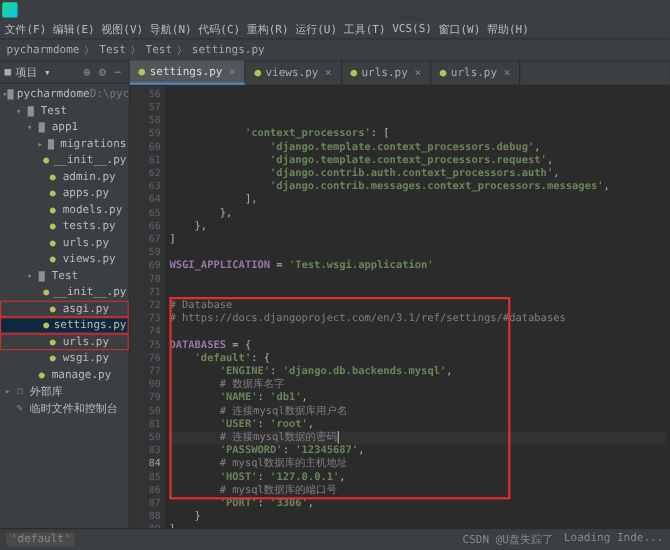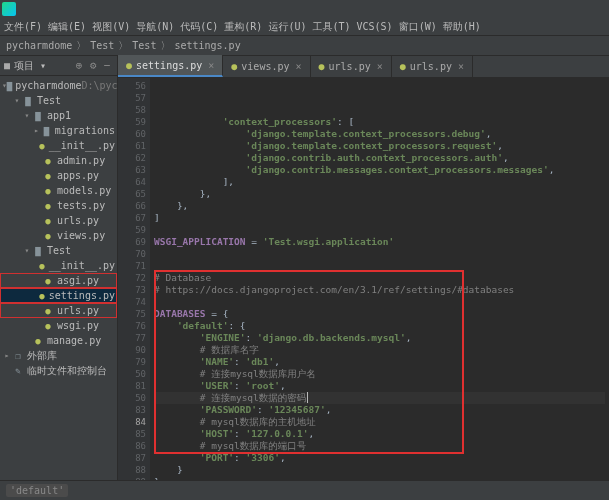--- a/index.html
+++ b/index.html
@@ -258,13 +258,17 @@
         
       <div>            <span class="s-str">'context_processors'</span>: [</div><div>                <span class="s-str">'django.template.context_processors.debug'</span>,</div><div>                <span class="s-str">'django.template.context_processors.request'</span>,</div><div>                <span class="s-str">'django.contrib.auth.context_processors.auth'</span>,</div><div>                <span class="s-str">'django.contrib.messages.context_processors.messages'</span>,</div><div>            ],</div><div>        },</div><div>    },</div><div>]</div><div>&nbsp;</div><div><span class="s-var">WSGI_APPLICATION</span> = <span class="s-str">'Test.wsgi.application'</span></div><div>&nbsp;</div><div>&nbsp;</div><div><span class="s-cmt"># Database</span></div><div><span class="s-cmt"># https://docs.djangoproject.com/en/3.1/ref/settings/#databases</span></div><div>&nbsp;</div><div><span class="s-var">DATABASES</span> = {</div><div>    <span class="s-str">'default'</span>: {</div><div>        <span class="s-str">'ENGINE'</span>: <span class="s-str">'django.db.backends.mysql'</span>,</div><div><span class="s-cmt">        # 数据库名字</span></div><div>        <span class="s-str">'NAME'</span>: <span class="s-str">'db1'</span>,</div><div><span class="s-cmt">        # 连接mysql数据库用户名</span></div><div>        <span class="s-str">'USER'</span>: <span class="s-str">'root'</span>,</div><div style="background: rgb(50, 50, 50);"><span class="s-cmt">        # 连接mysql数据的密码</span><span style="border-left:1px solid #bbb;margin-left:1px"></span></div><div>        <span class="s-str">'PASSWORD'</span>: <span class="s-str">'12345687'</span>,</div><div><span class="s-cmt">        # mysql数据库的主机地址</span></div><div>        <span class="s-str">'HOST'</span>: <span class="s-str">'127.0.0.1'</span>,</div><div><span class="s-cmt">        # mysql数据库的端口号</span></div><div>        <span class="s-str">'PORT'</span>: <span class="s-str">'3306'</span>,</div><div>    }</div><div>}</div></div>
     </div>
   </div>
 </div>
 
 <div class="statusbar">
   <div class="status-left">
     <span style="background:#4b4b4b;padding:1px 4px;border-radius:2px">'default'</span>
   </div>
+  <div class="status-right">
+    <span>CSDN @U盘失踪了</span>
+    <span>Loading Inde...</span>
+  </div>
 </div>
 
 </body></html>

